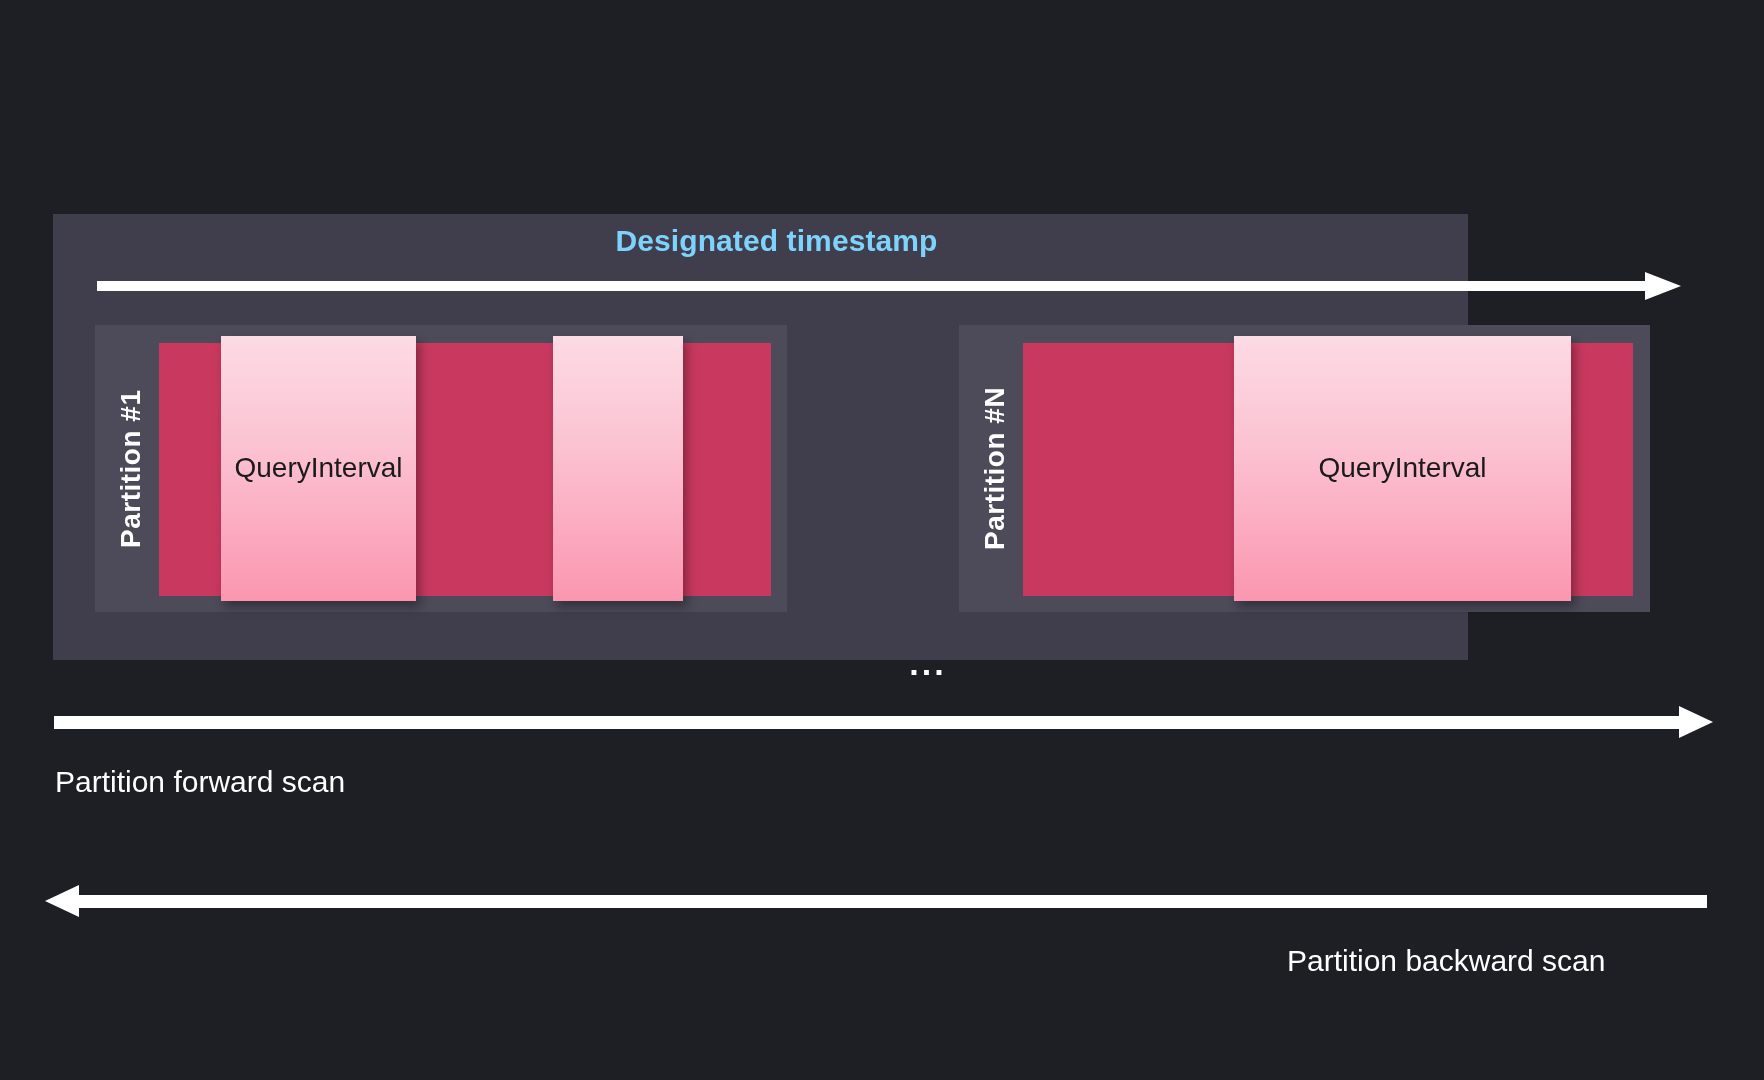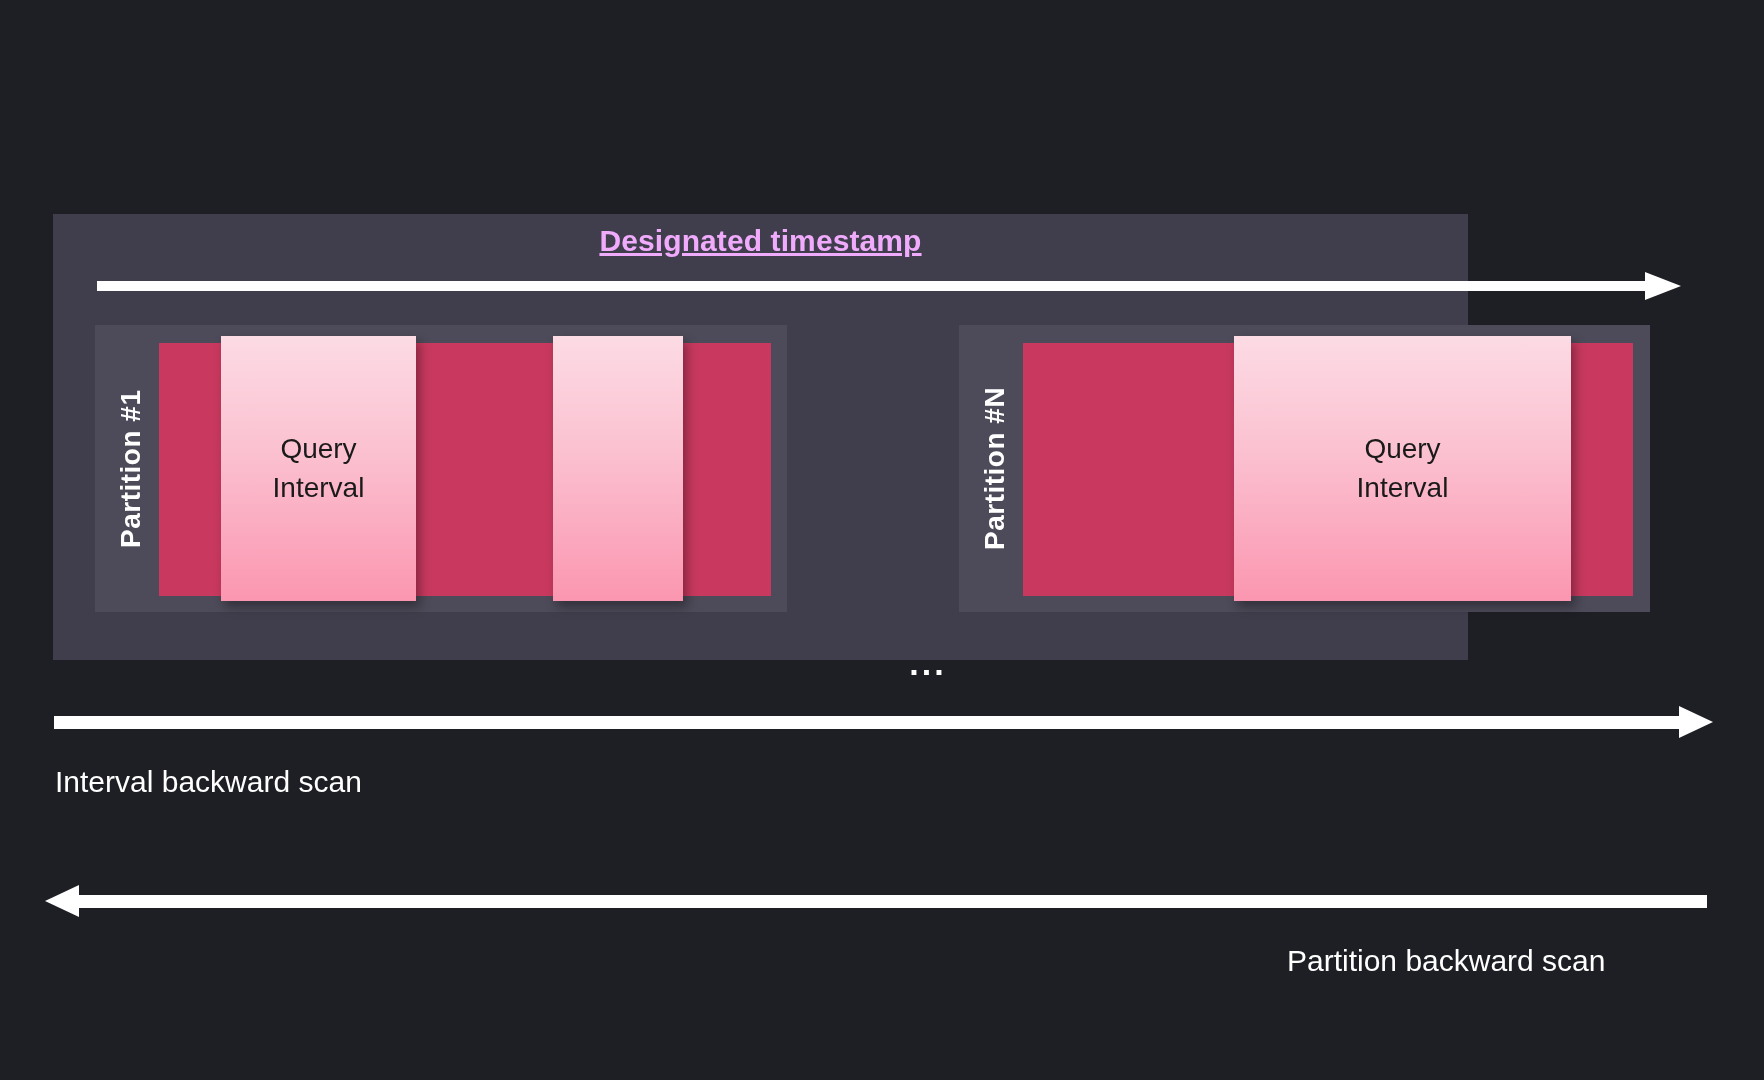--- a/index.html
+++ b/index.html
@@ -21,29 +21,28 @@
     position: absolute;
     left: 53px;
     top: 214px;
     width: 1415px;
     height: 446px;
     background: #403e4c;
   }
 
   .panel-title {
     position: absolute;
-    left: 0;
+    left: 16px;
     top: 10px;
     width: 100%;
     text-align: center;
-    color: #f0abfc;
+    color: #7dd3fc;
     font-size: 30px;
     font-weight: bold;
     letter-spacing: 0.1px;
-    text-decoration: underline;
   }
 
   
   .ts-arrow {
     position: absolute;
     left: 44px;
     top: 58px;
     width: 1584px;
     height: 28px;
   }
@@ -106,21 +105,21 @@
   .partition.pn .band { left: 64px; width: 610px; }
 
   
   .qi {
     position: absolute;
     top: 11px;
     height: 265px;
     background: linear-gradient(to bottom, #fcdbe4 0%, #fbc0d0 45%, #fb96b0 100%);
     box-shadow: 4px 6px 10px rgba(0,0,0,0.35);
     display: flex;
-    flex-direction: column;
+    flex-direction: row;
     align-items: center;
     justify-content: center;
     color: #1a1a1a;
     font-size: 28px;
     line-height: 1.38;
     text-align: center;
     box-sizing: border-box;
   }
   .qi .qi-line { display: block; }
 
@@ -229,19 +228,19 @@
     </div>
   </div>
 
   <div class="ellipsis">...</div>
 </div>
 
 <div class="scan-arrow fwd-arrow">
   <div class="shaft"></div>
   <div class="head-right"></div>
 </div>
-<div class="scan-caption fwd-caption">Interval backward scan</div>
+<div class="scan-caption fwd-caption">Partition forward scan</div>
 
 <div class="scan-arrow bwd-arrow">
   <div class="shaft"></div>
   <div class="head-left"></div>
 </div>
 <div class="scan-caption bwd-caption">Partition backward scan</div>
 
 </body></html>

